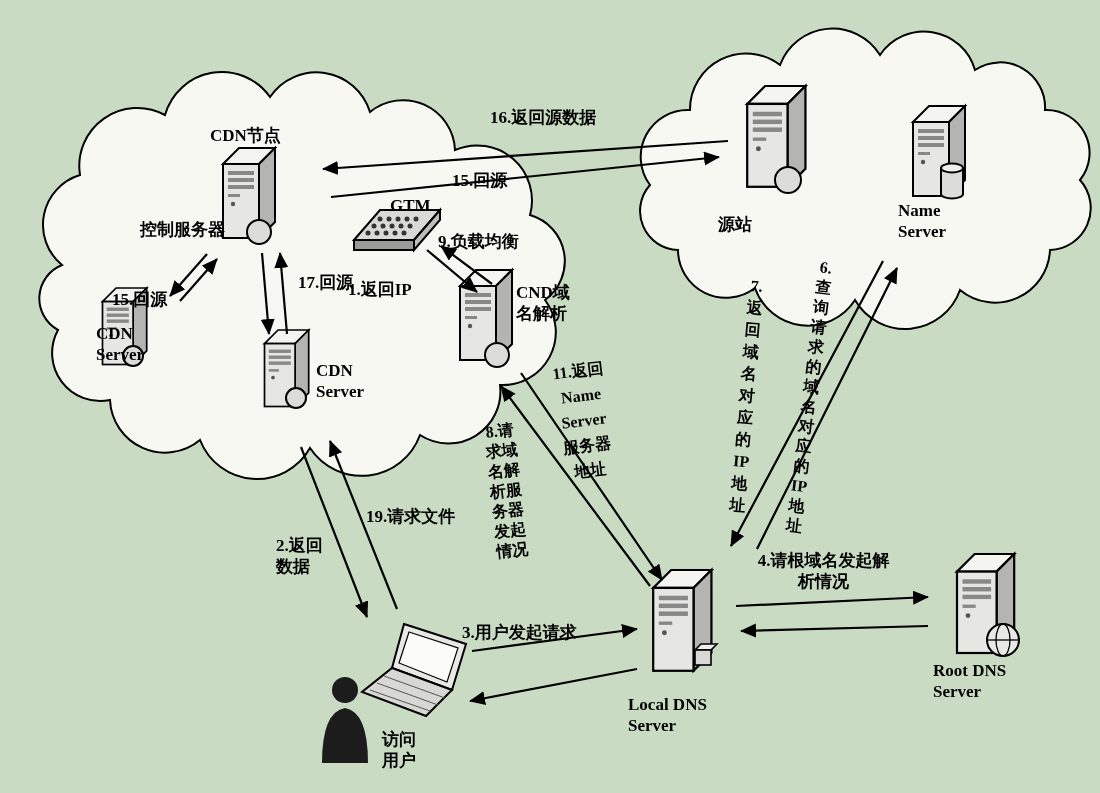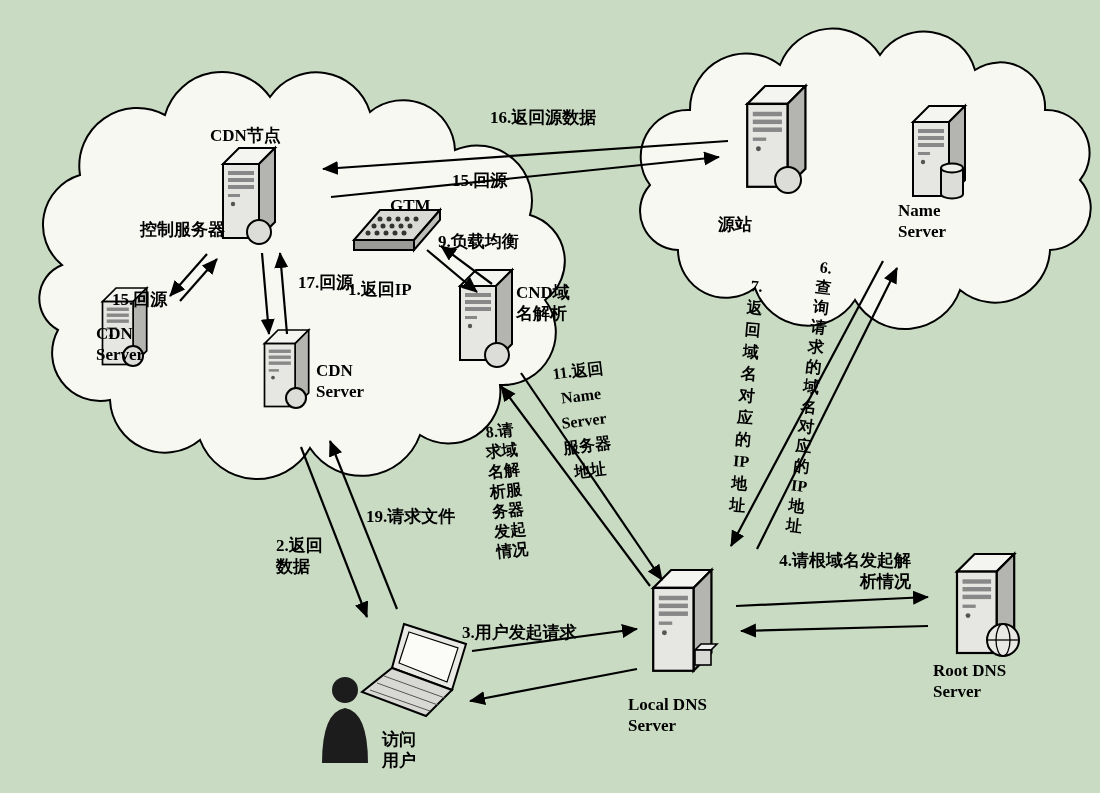--- a/index.html
+++ b/index.html
@@ -3,21 +3,21 @@
 <meta charset="utf-8">
 <style>
   *{box-sizing:border-box;margin:0;padding:0}
   body{background:#b9c9b6}
   .stage{position:relative;width:1100px;height:793px;background:#c9dcc3;overflow:hidden;
          font-family:"Liberation Serif","DejaVu Serif",serif;color:#000}
   .stage svg{position:absolute;left:0;top:0}
   .lbl{position:absolute;font-weight:bold;font-size:17px;line-height:1.22;
        text-align:left;white-space:pre-line}
   .vcol{position:absolute;font-weight:bold;font-size:16px;text-align:center;white-space:pre-line}
-  .ta-l{text-align:right}
+  .ta-l{text-align:center}
 </style>
 </head>
 <body>
 
 <div class="stage" style="background: rgb(201, 220, 195);">
 
   <svg width="1100" height="793" viewBox="0 0 1100 793">
     <defs>
       <marker id="ah" markerUnits="userSpaceOnUse" markerWidth="20" markerHeight="16" refX="15" refY="7" orient="auto">
         <path d="M0,0 L16,7 L0,14 Z" fill="#000"></path>

